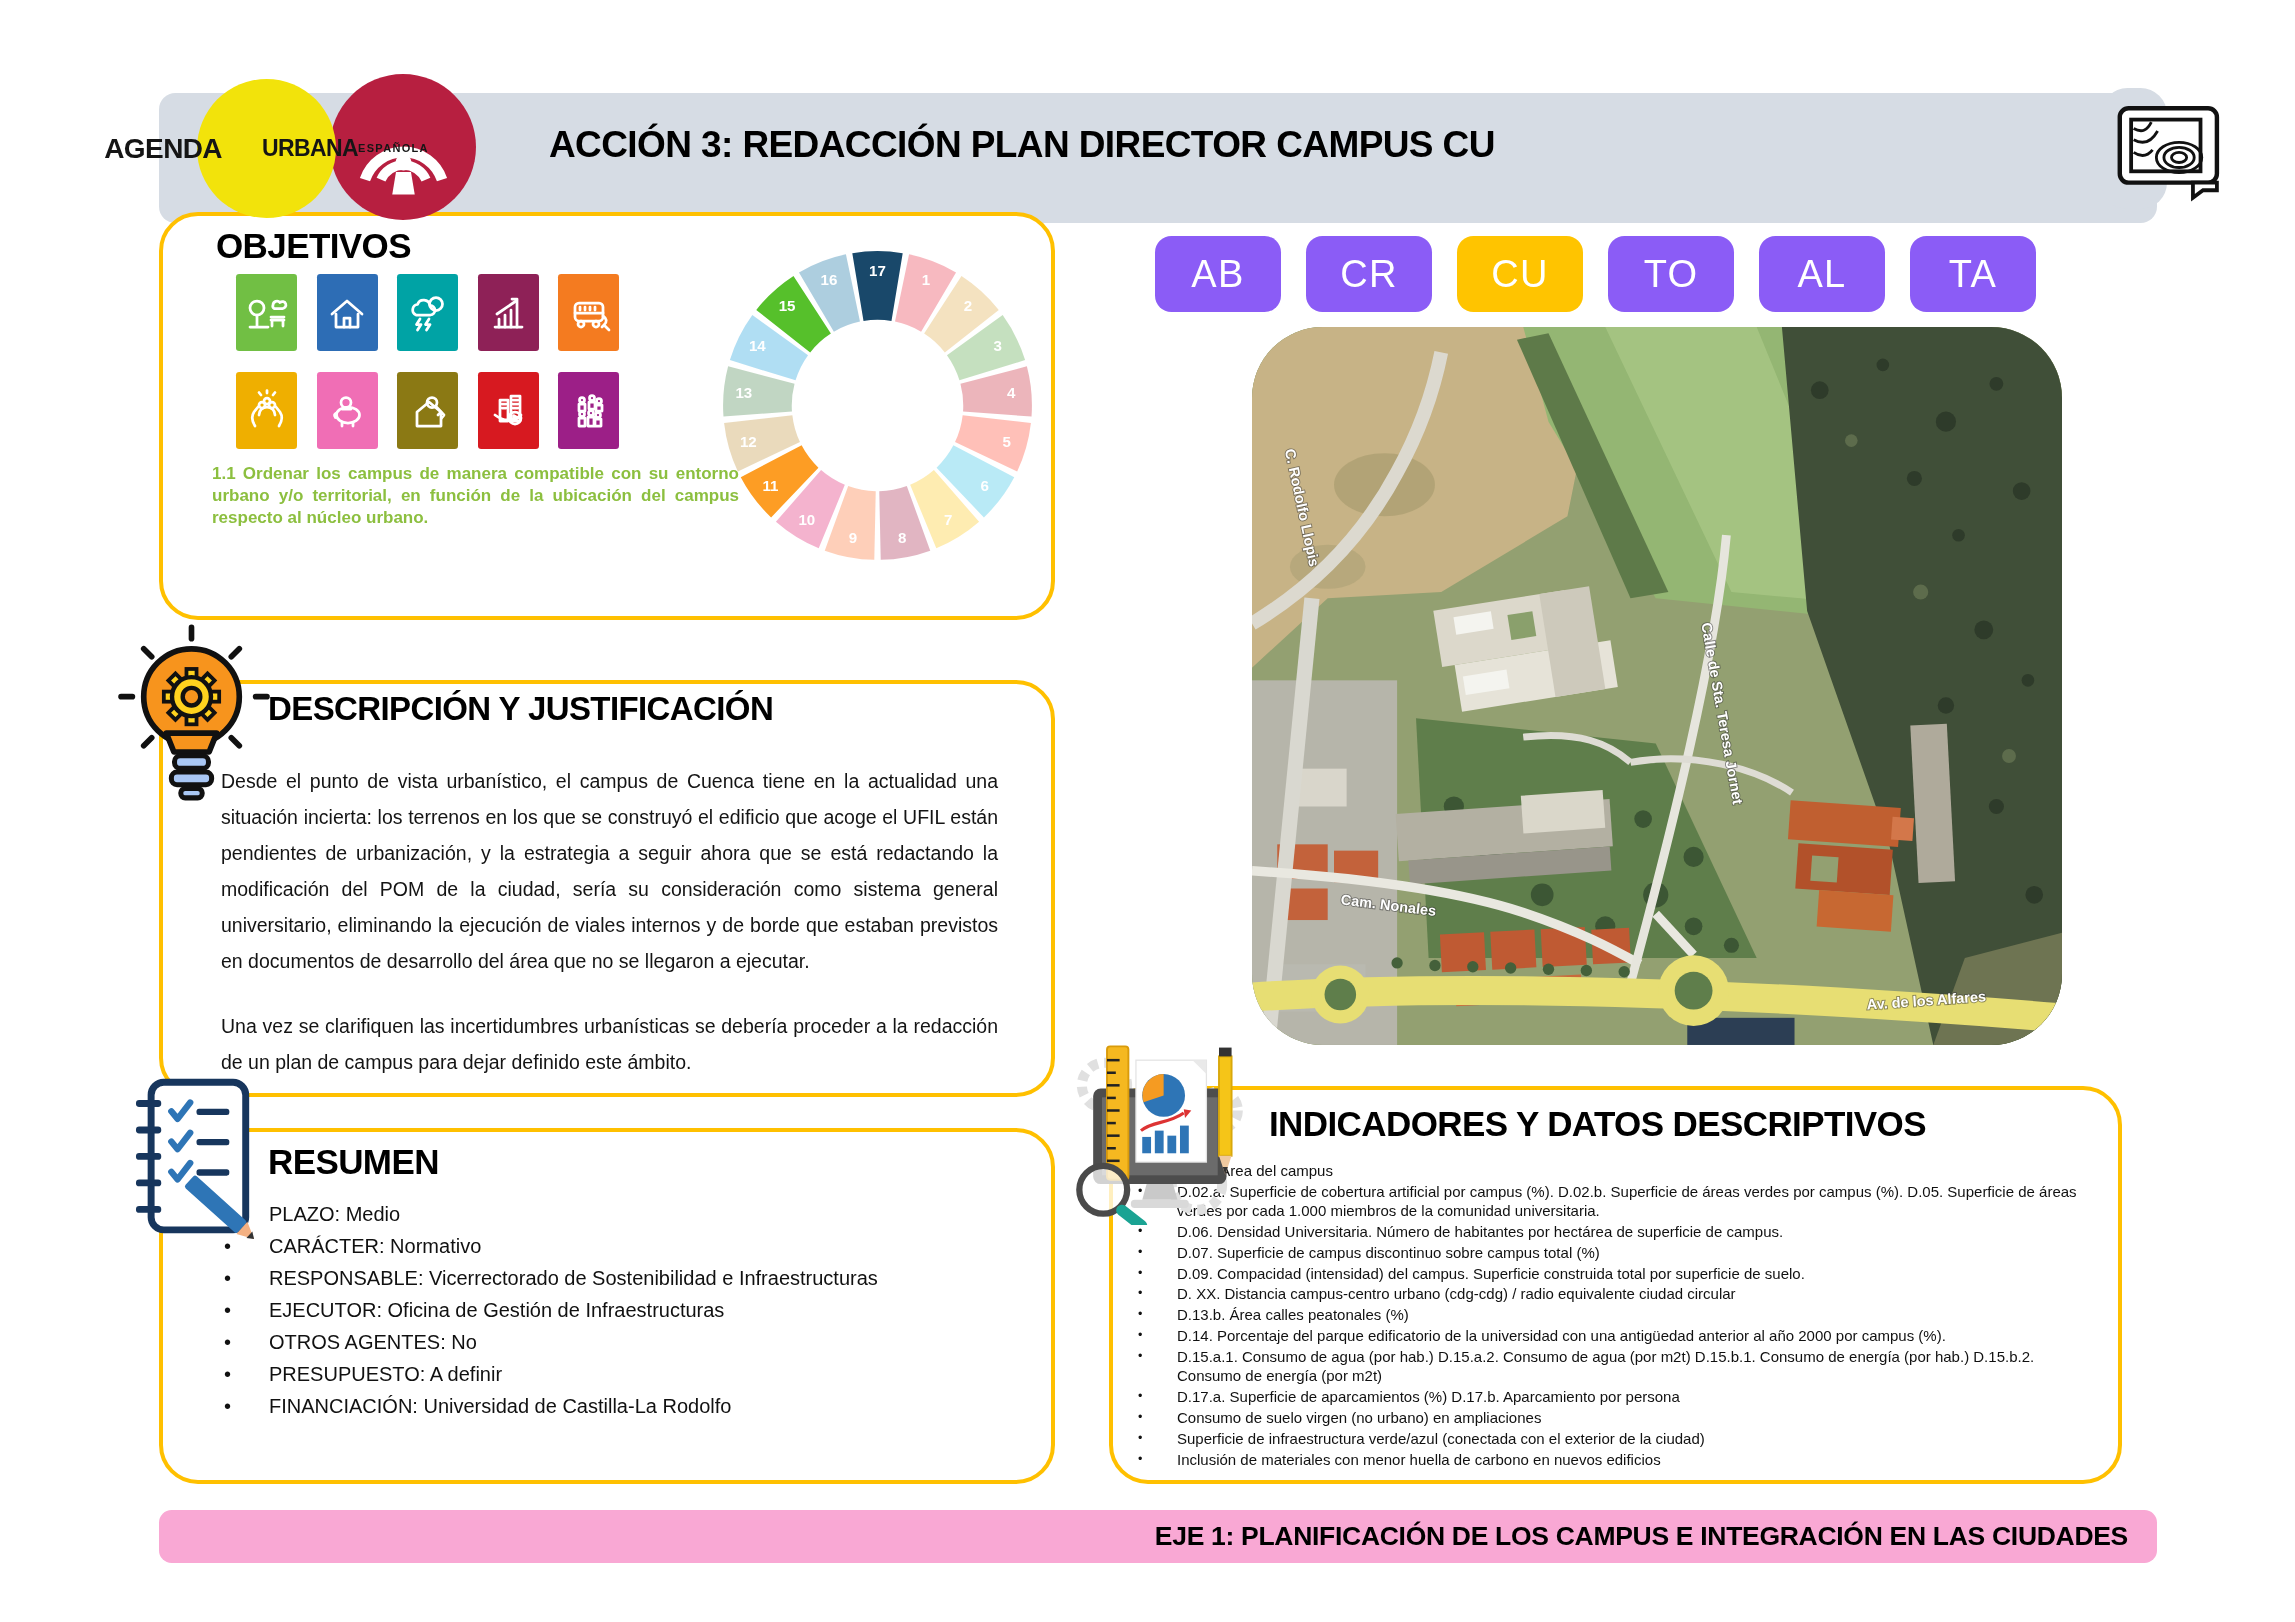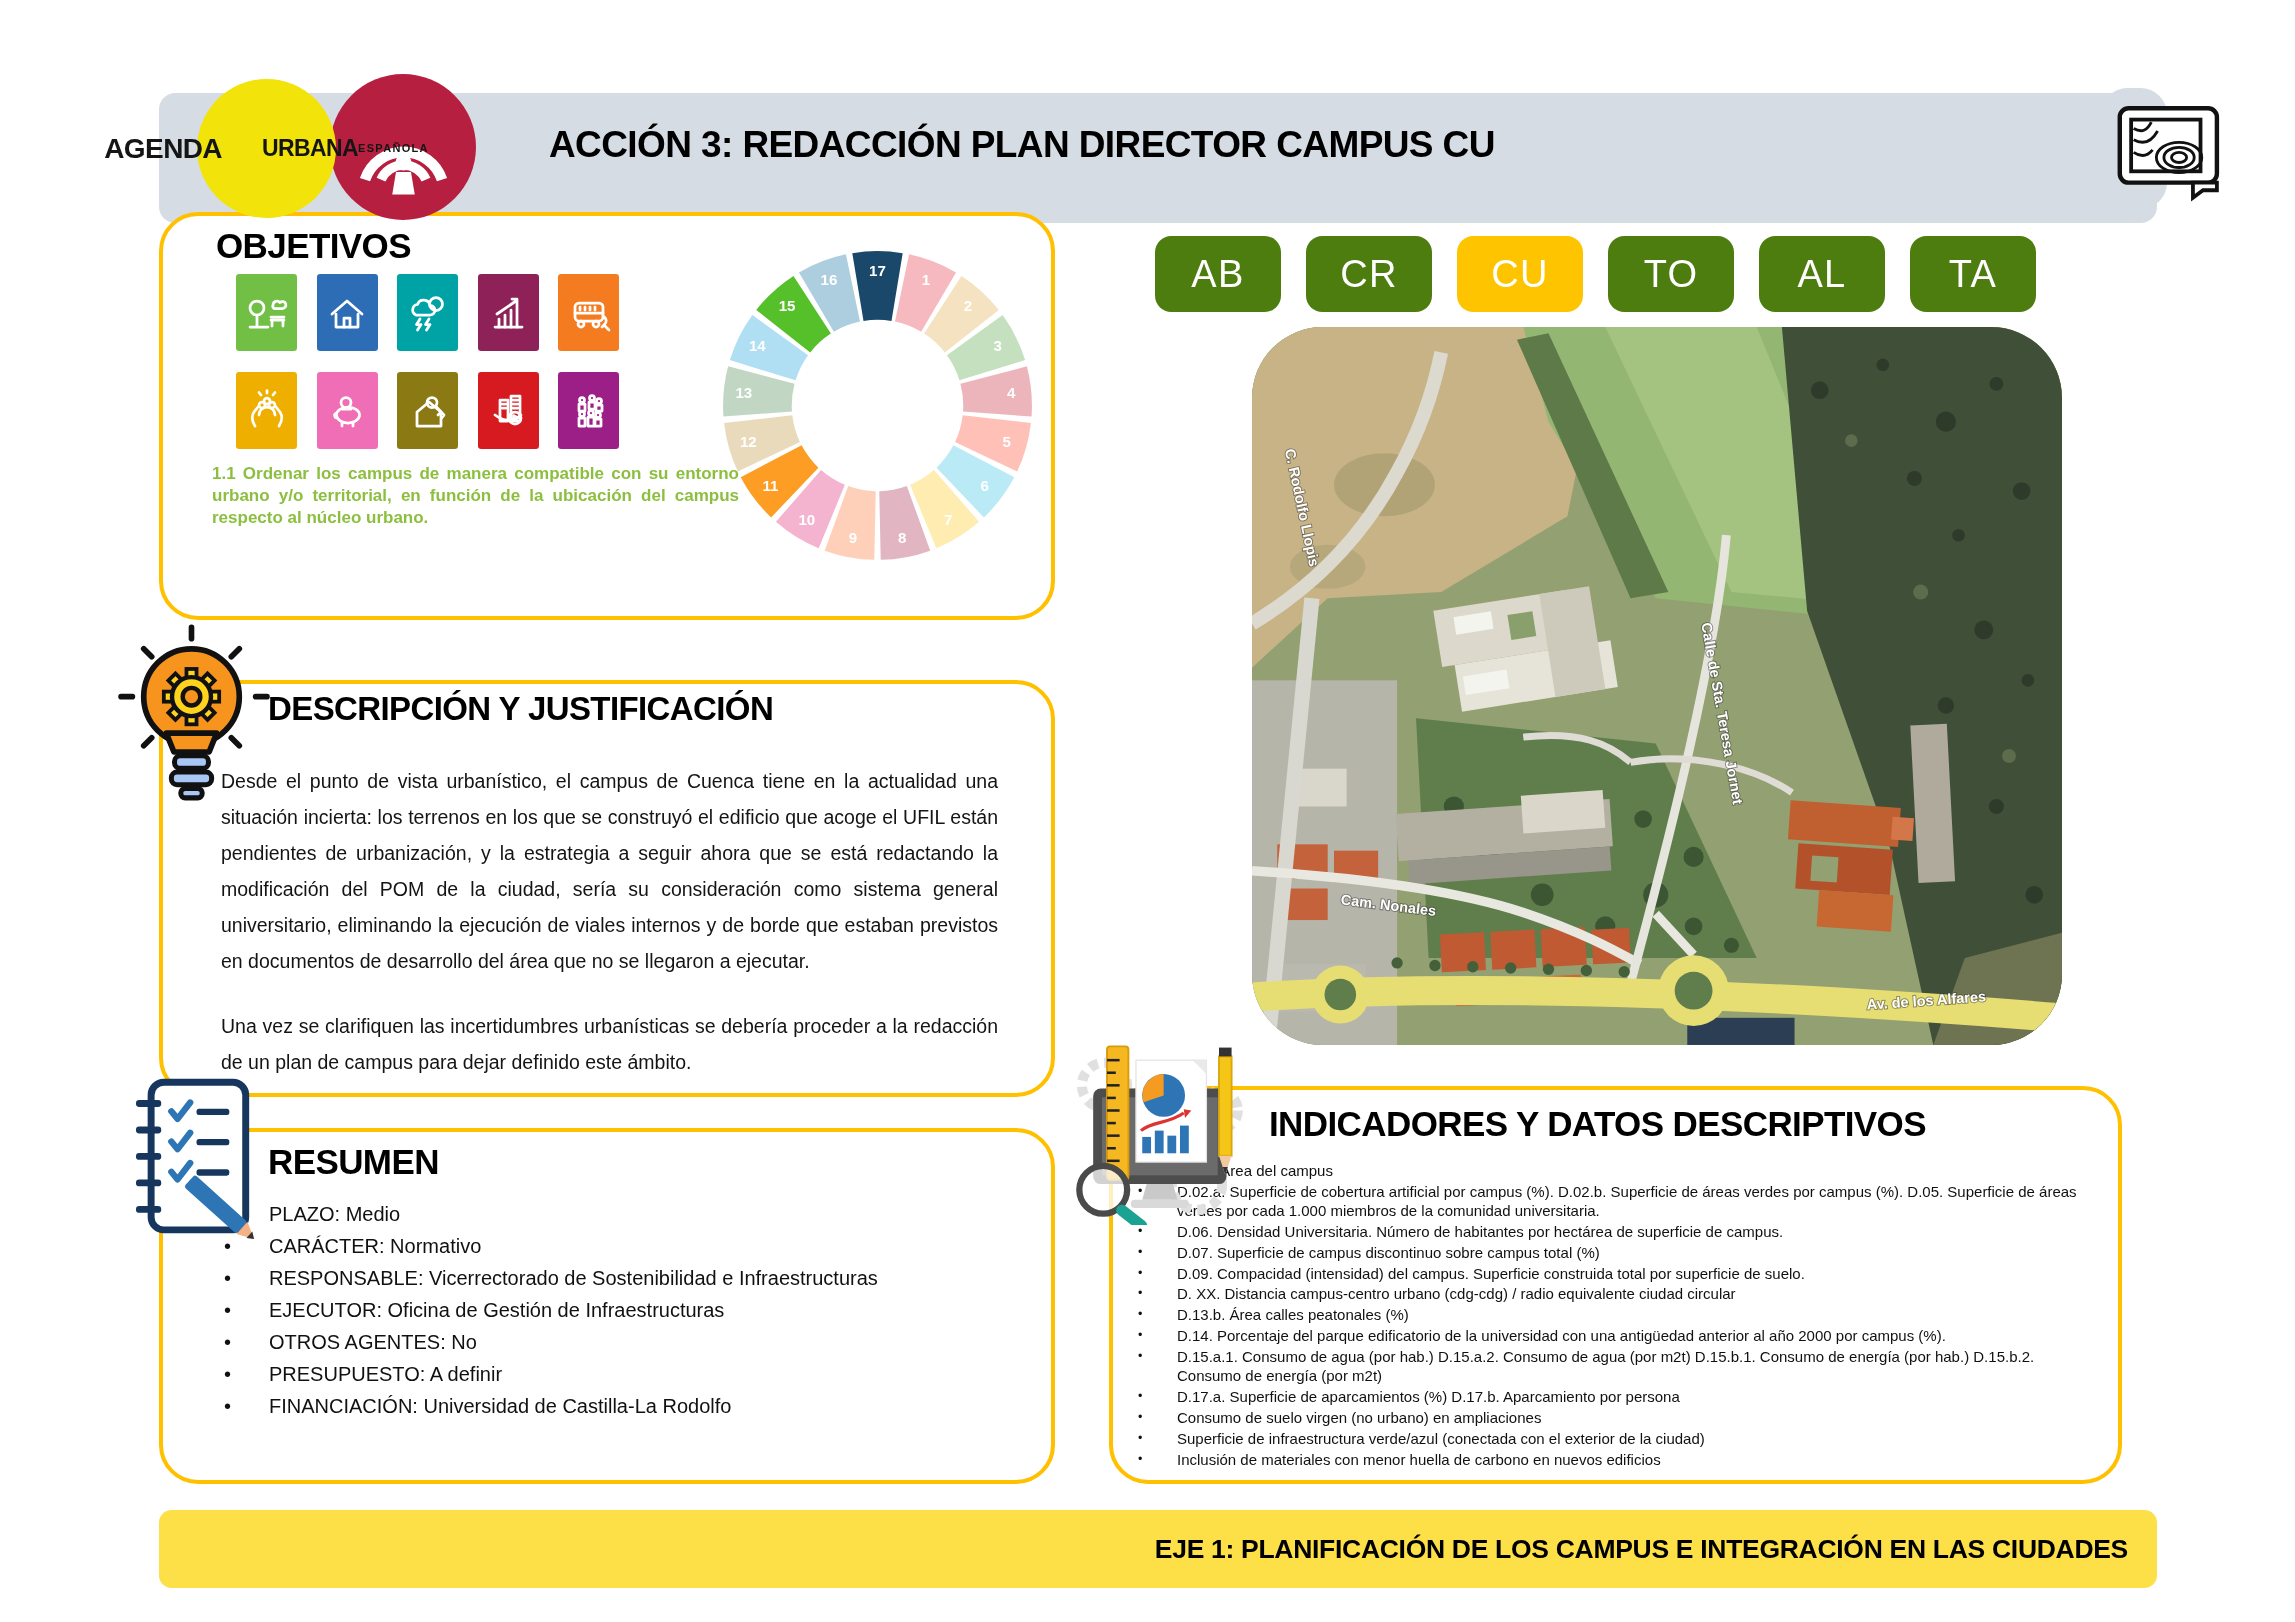--- a/index.html
+++ b/index.html
@@ -41,36 +41,36 @@
   #bulb-icon{left:111px;top:622px;width:161px;height:187px;z-index:5;}
   
   #resumen-box{left:159px;top:1128px;width:888px;height:348px;}
   #resumen-title{left:105px;top:10px;}
   #resumen-list{left:61px;top:66px;width:782px;}
   #resumen-list .li{display:flex;font-size:20px;line-height:32px;color:#111;font-weight:500;}
   #resumen-list .dot{width:45px;flex:none;}
   #notebook-icon{left:132px;top:1076px;width:124px;height:169px;z-index:5;}
   
   #tabs{left:1155px;top:236px;display:flex;gap:25px;}
-  .tab{width:126px;height:76px;border-radius:16.4px;background:#4d7c0f;color:#fff;display:flex;align-items:center;justify-content:center;
+  .tab{width:126px;height:76px;border-radius:16.4px;background:#8b5cf6;color:#fff;display:flex;align-items:center;justify-content:center;
     font-size:38px;font-weight:500;letter-spacing:1.3px;cursor:pointer;}
   .tab.active{background:#FFC400;}
   
   #map-box{left:1252px;top:327px;width:810px;height:718px;border-radius:71px;overflow:hidden;background:#93a071;}
   #map-box svg{display:block;}
   #map-box text{font-size:23px;font-weight:600;fill:#fff;paint-order:stroke;stroke:rgba(60,60,60,.55);stroke-width:3px;}
   
   #indicadores-box{left:1109px;top:1086px;width:1005px;height:390px;}
   #indicadores-title{left:156px;top:14px;font-size:35px;}
   #indicadores-list{left:25px;top:71px;width:946px;}
   #indicadores-list .li{display:flex;font-size:15px;line-height:19.5px;color:#111;margin-bottom:1.3px;}
   #indicadores-list .dot{width:39px;flex:none;font-size:12.6px;}
   #indicadores-icon{left:1068px;top:1035px;width:190px;height:190px;z-index:5;}
   
-  #footer-bar{left:159px;top:1510px;width:1998px;height:78px;background:#fde047;border-radius:12.6px;
+  #footer-bar{left:159px;top:1510px;width:1998px;height:53px;background:#f9a8d4;border-radius:12.6px;
     display:flex;align-items:center;justify-content:flex-end;padding-right:29px;box-sizing:border-box;}
   #footer-text{font-size:26.5px;font-weight:600;color:#000;letter-spacing:-0.3px;}
 </style>
 </head>
 <body>
 
 <div class="abs" id="header-bar"></div>
 <div class="abs" id="header-title">ACCIÓN 3: REDACCIÓN PLAN DIRECTOR CAMPUS CU</div>
 
 <div class="abs" id="logo-agenda">

